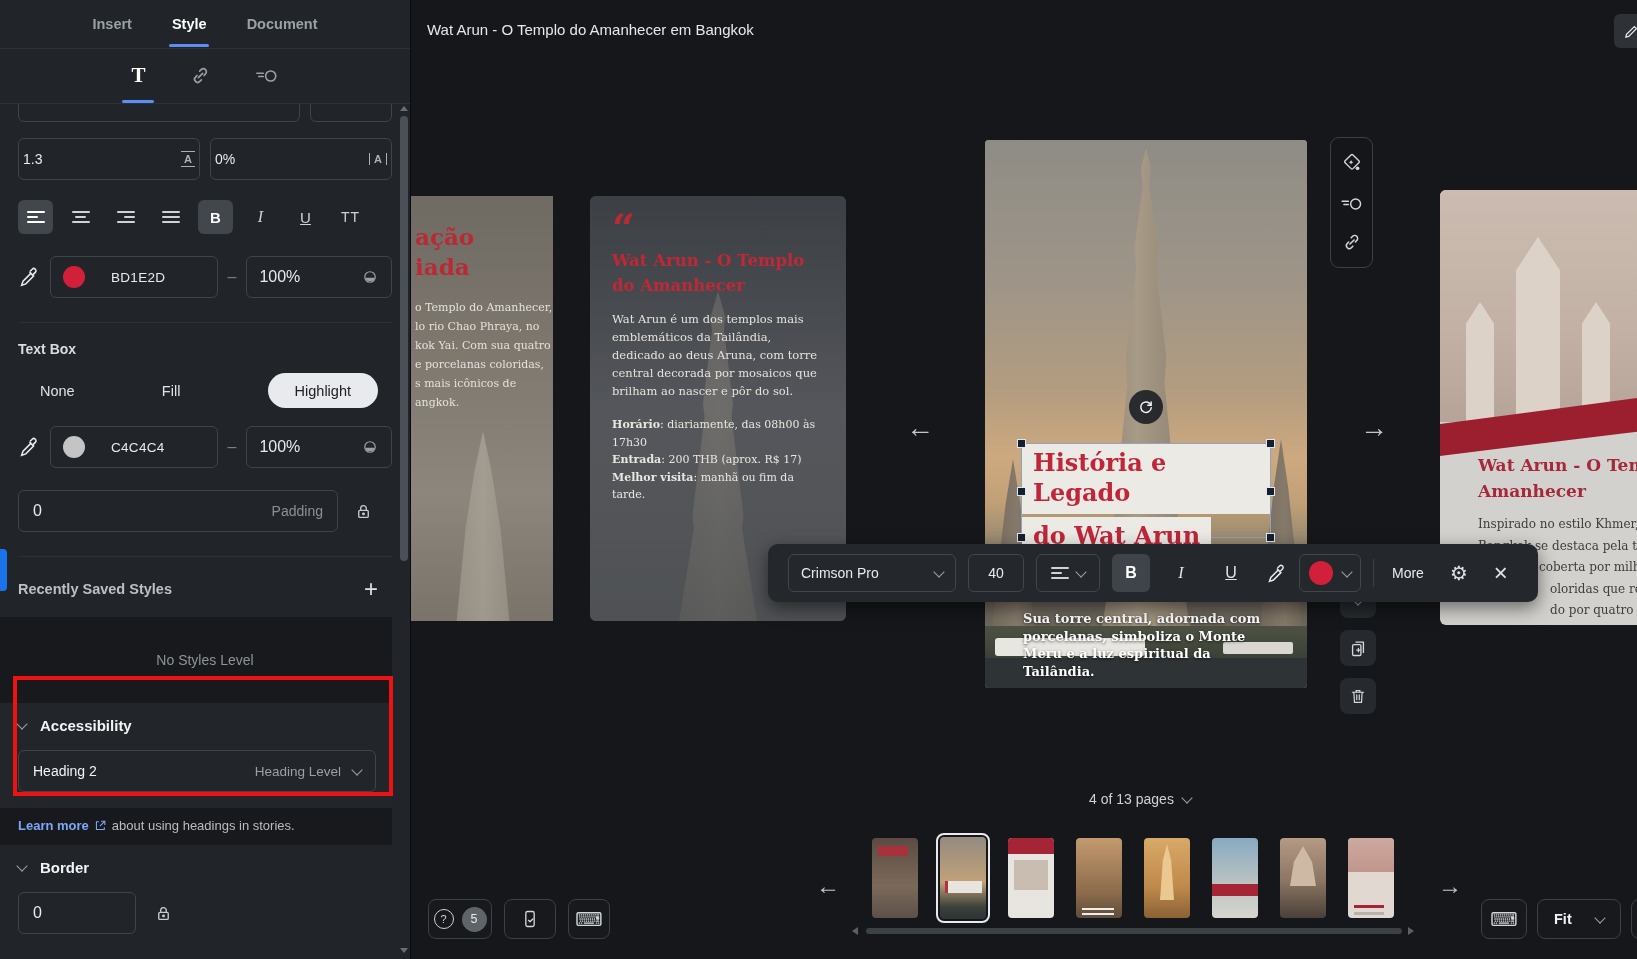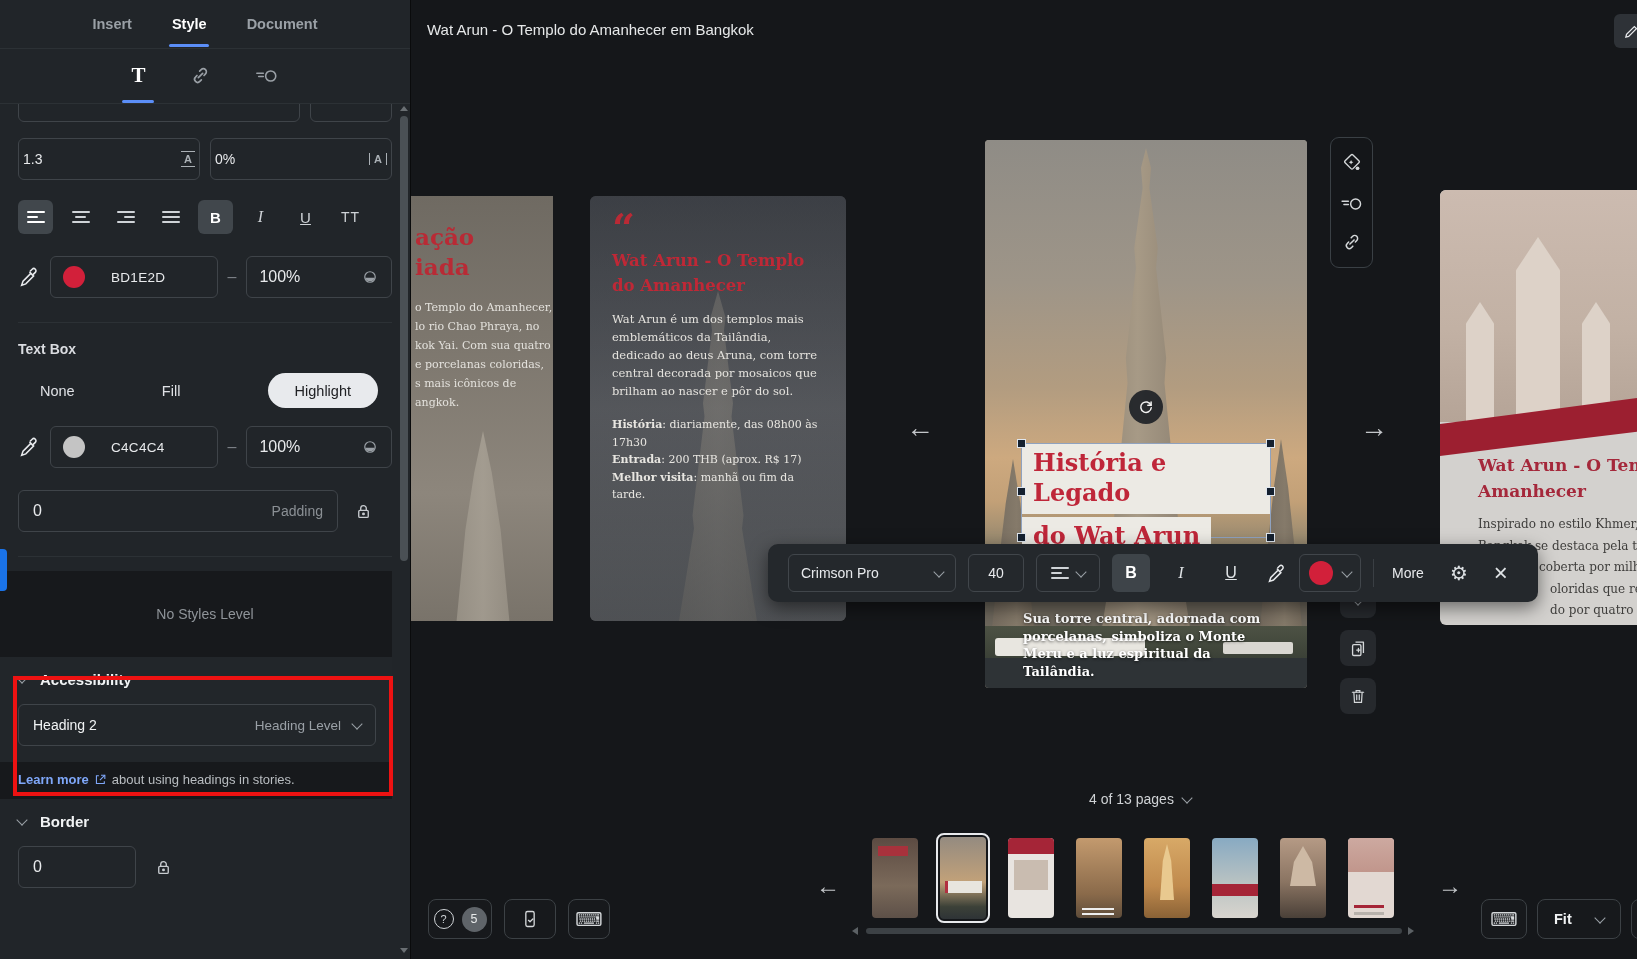--- a/index.html
+++ b/index.html
@@ -345,20 +345,24 @@
           <svg width="19" height="19" viewBox="0 0 24 24" fill="none" stroke="#c8ccd0" stroke-width="1.7">
               <rect x="6" y="10.5" width="12" height="9" rx="1.5"></rect>
               <path d="M8.5 10.5V8a3.5 3.5 0 017 0v2.5"></path>
               <circle cx="12" cy="15" r="1" fill="#c8ccd0"></circle>
             </svg>
         </span>
       </div>
 
       <hr class="divider">
 
+      <div class="savedrow">
+        <span class="savedtitle">Recently Saved Styles</span>
+        <span class="plus">+</span>
+      </div>
 
       <div class="darkzone">
         <span class="nostyles">No Styles Level</span>
       </div>
 
       <div class="accsec">
         <div class="acchead">
           <span class="chev"></span>
           <span>Accessibility</span>
         </div>
@@ -440,21 +444,21 @@
   </div>
 
   <div class="page page3 serif">
     <div class="p3tower"></div>
     <div class="p3shade"></div>
     <div class="p3content">
       <div class="p3quote">“</div>
       <div class="p3head">Wat Arun - O Templo do Amanhecer</div>
       <div class="p3body">Wat Arun é um dos templos mais emblemáticos da Tailândia, dedicado ao deus Aruna, com torre central decorada por mosaicos que brilham ao nascer e pôr do sol.</div>
       <div class="p3info">
-        <div><b>História</b><span>: diariamente, das 08h00 às 17h30</span></div>
+        <div><b>Horário</b><span>: diariamente, das 08h00 às 17h30</span></div>
         <div><b>Entrada</b><span>: 200 THB (aprox. R$ 17)</span></div>
         <div><b>Melhor visita</b><span>: manhã ou fim da tarde.</span></div>
       </div>
     </div>
   </div>
 
   <div class="abs navarrow" style="left:906px;top:412px">←</div>
   <div class="abs navarrow" style="left:1360px;top:412px">→</div>
 
   <div class="page page4">

